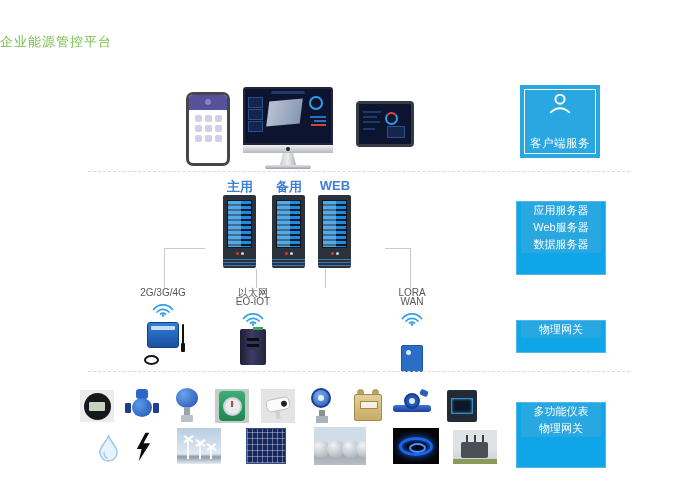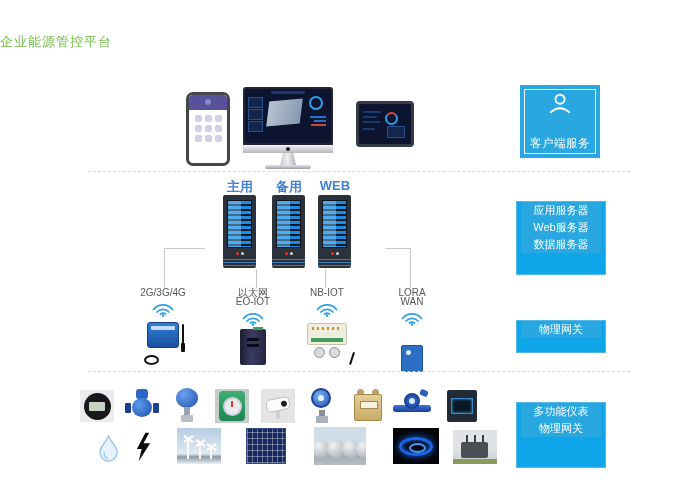--- a/index.html
+++ b/index.html
@@ -329,37 +329,20 @@
         <path d="M6 12 A8 8 0 0 1 18 12" fill="none" stroke="#2f9fe8" stroke-width="1.7" stroke-linecap="round"></path>
         <path d="M9.5 14 A4.5 4.5 0 0 1 14.5 14" fill="none" stroke="#2f9fe8" stroke-width="1.7" stroke-linecap="round"></path>
         <circle cx="12" cy="15.6" r="1.3" fill="#2f9fe8"></circle>
       </svg>
     </div>
     <div class="dev">
       <div class="d2box"></div>
     </div>
   </div>
 
-  <div class="gw" style="left:285px">
-    <div class="l1">NB-IOT</div>
-    <div class="l2"></div>
-    <div class="wifi">
-      <svg width="24" height="17" viewBox="0 0 24 17">
-        <path d="M2.5 9.5 A12 12 0 0 1 21.5 9.5" fill="none" stroke="#2f9fe8" stroke-width="1.7" stroke-linecap="round"></path>
-        <path d="M6 12 A8 8 0 0 1 18 12" fill="none" stroke="#2f9fe8" stroke-width="1.7" stroke-linecap="round"></path>
-        <path d="M9.5 14 A4.5 4.5 0 0 1 14.5 14" fill="none" stroke="#2f9fe8" stroke-width="1.7" stroke-linecap="round"></path>
-        <circle cx="12" cy="15.6" r="1.3" fill="#2f9fe8"></circle>
-      </svg>
-    </div>
-    <div class="dev">
-      <div class="d3box"></div>
-      <div><span class="d3m"></span><span class="d3m"></span></div>
-      <div class="d3ant"></div>
-    </div>
-  </div>
 
   <div class="gw" style="left:370px">
     <div class="l1">LORA</div>
     <div class="l2">WAN</div>
     <div class="wifi">
       <svg width="24" height="17" viewBox="0 0 24 17">
         <path d="M2.5 9.5 A12 12 0 0 1 21.5 9.5" fill="none" stroke="#2f9fe8" stroke-width="1.7" stroke-linecap="round"></path>
         <path d="M6 12 A8 8 0 0 1 18 12" fill="none" stroke="#2f9fe8" stroke-width="1.7" stroke-linecap="round"></path>
         <path d="M9.5 14 A4.5 4.5 0 0 1 14.5 14" fill="none" stroke="#2f9fe8" stroke-width="1.7" stroke-linecap="round"></path>
         <circle cx="12" cy="15.6" r="1.3" fill="#2f9fe8"></circle>

